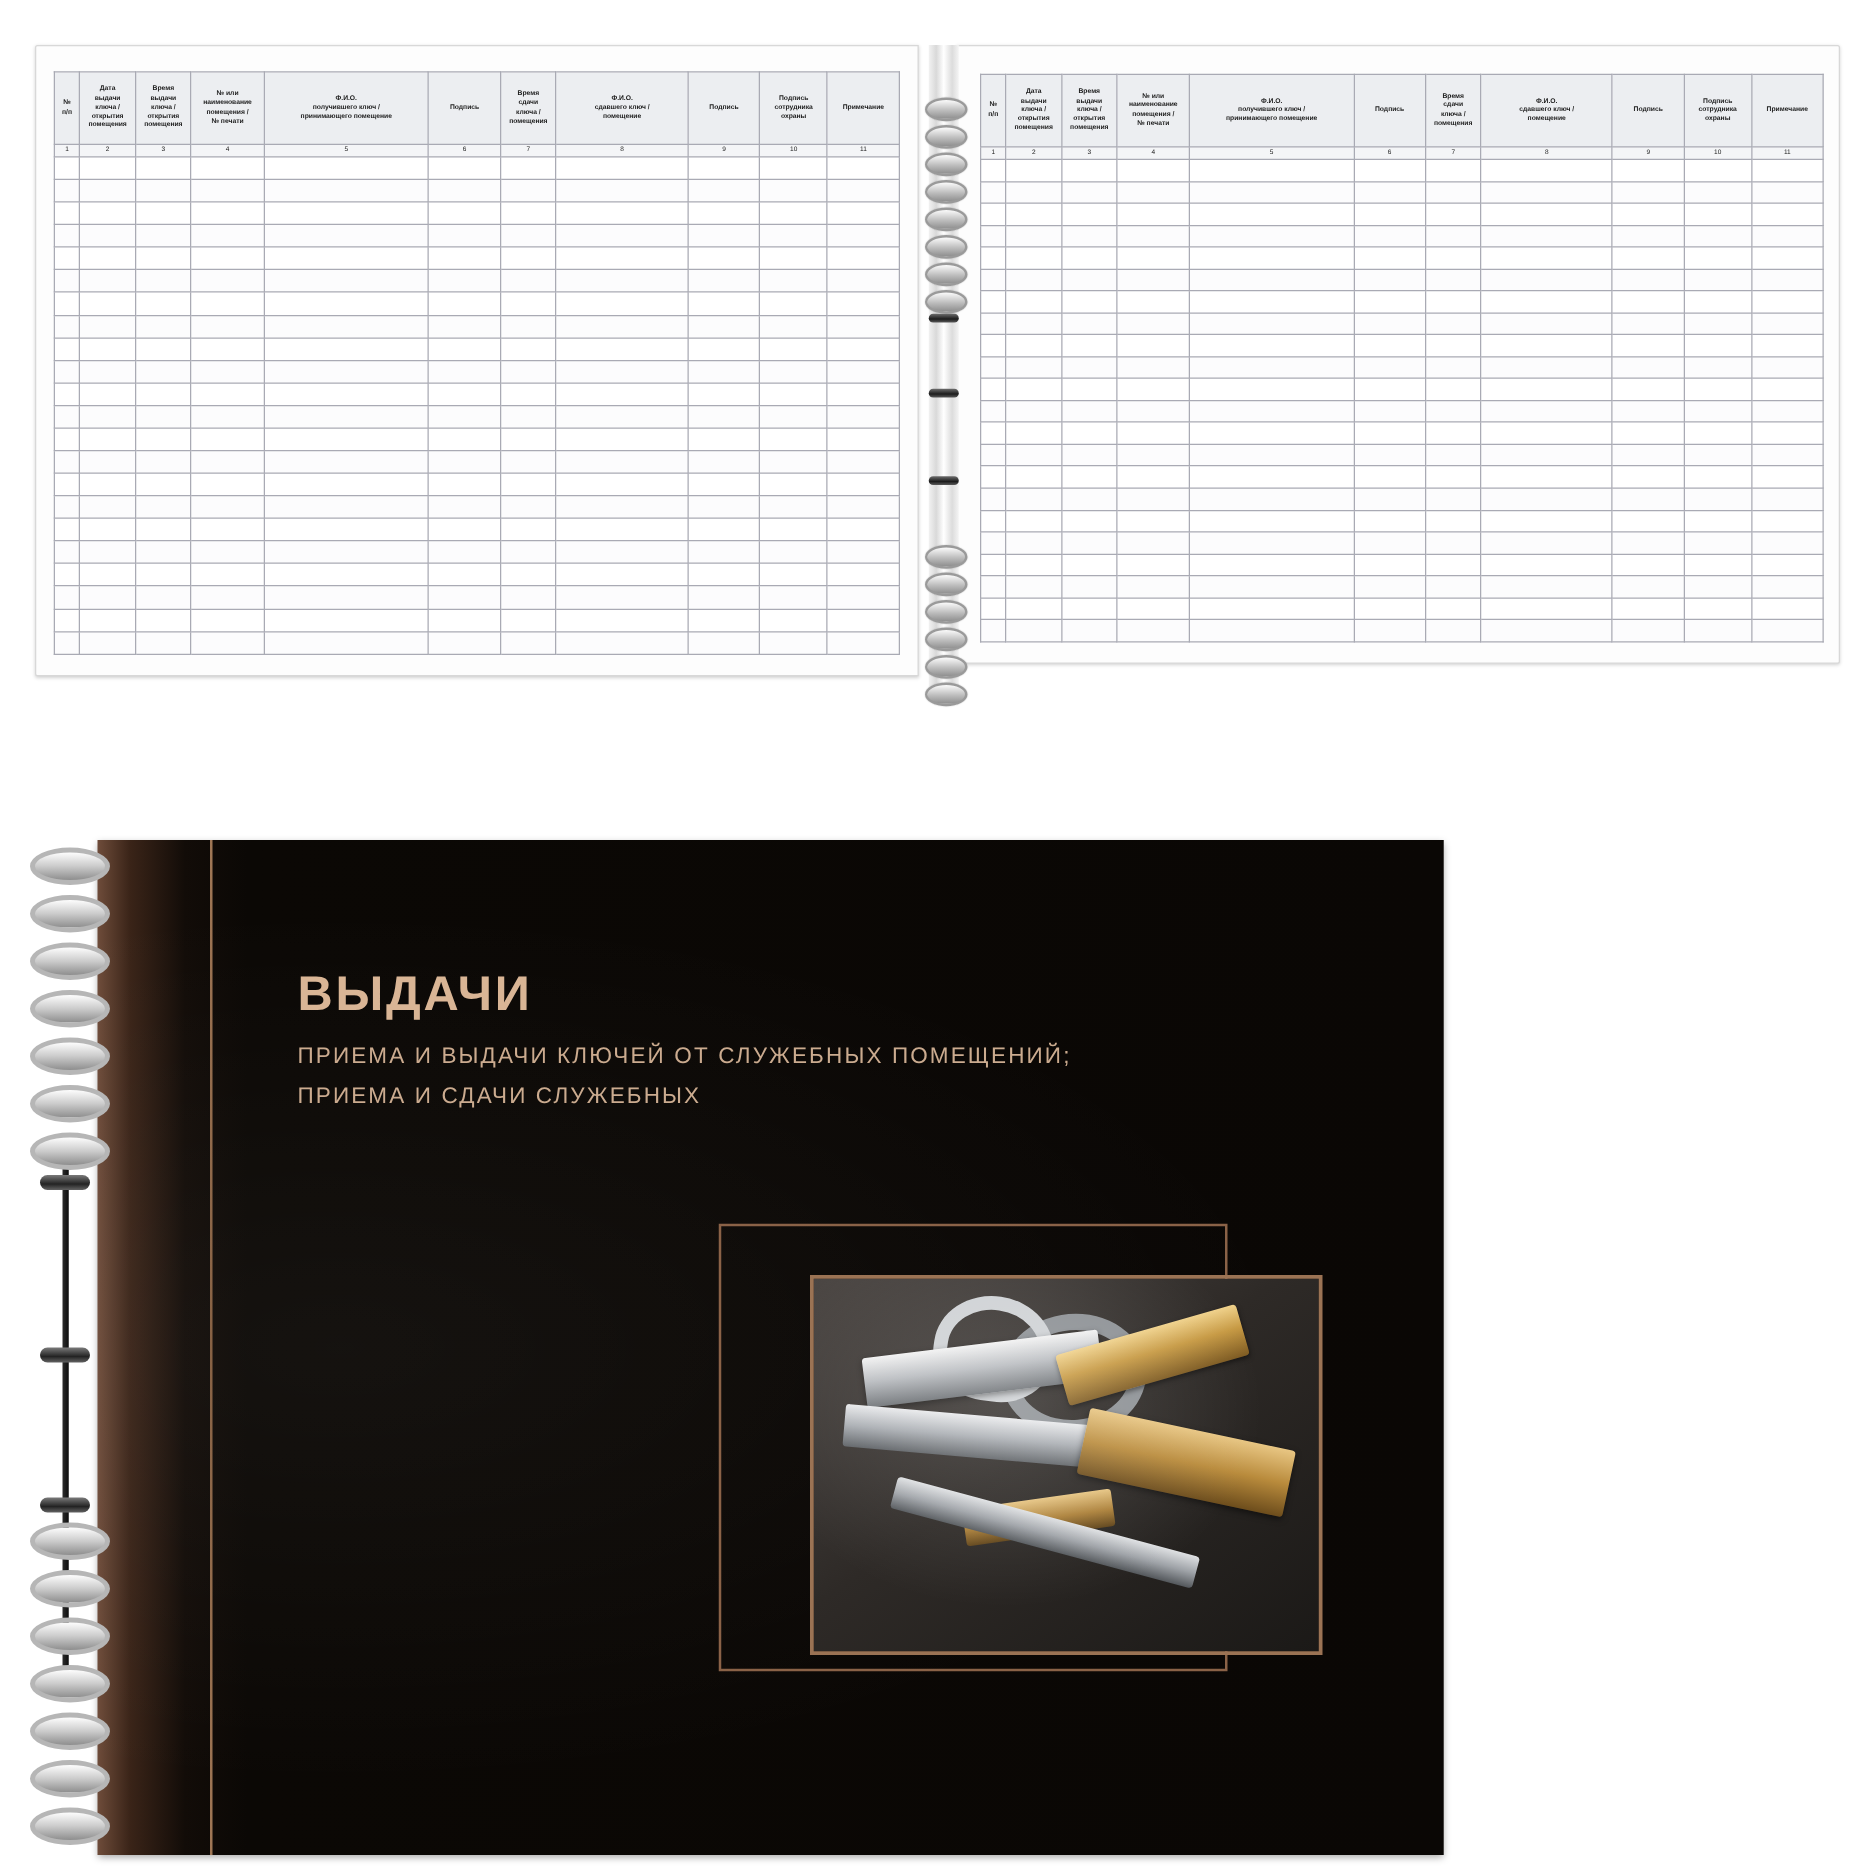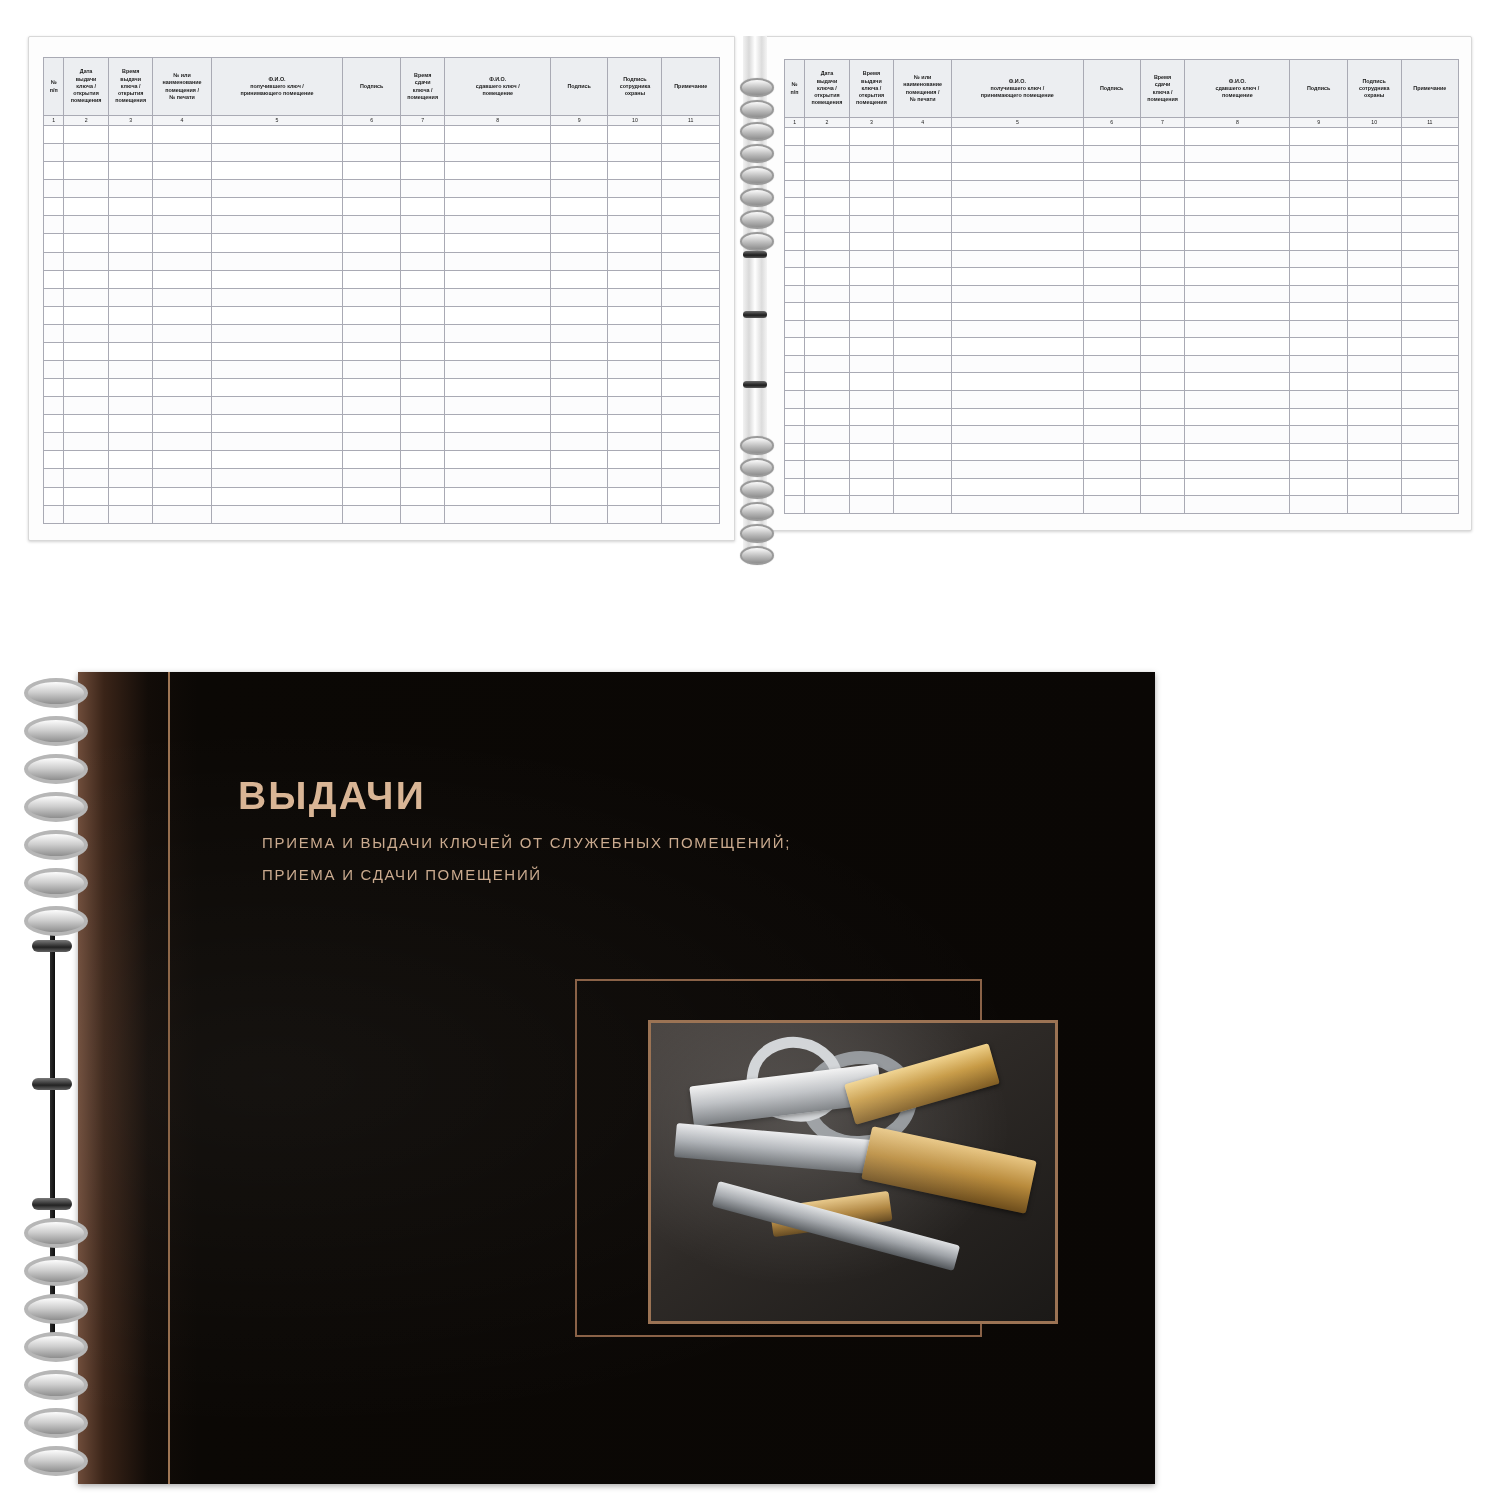--- a/index.html
+++ b/index.html
@@ -174,24 +174,23 @@
     top: 102px;
     color: #d9b595;
     font-size: 39px;
     font-weight: bold;
     letter-spacing: 2.2px;
   }
   .cover-sub1, .cover-sub2 {
     position: absolute;
     left: 160px;
     color: #cbab8f;
-    font-size: 15px;
+    font-size: 18px;
     letter-spacing: 1.7px;
     font-weight: normal;
-    margin-left: 24px;
   }
   .cover-sub1 { top: 162px; }
   .cover-sub2 { top: 194px; }
 
   
   .frame-outer {
     position: absolute;
     left: 497px;
     top: 307px;
     width: 403px;
@@ -1002,21 +1001,21 @@
   </div>
 
   <div id="cover-wrap">
 
     <div id="cover">
       <div class="vsheen"></div>
       <div class="hairline"></div>
 
       <div class="cover-title">ВЫДАЧИ</div>
       <div class="cover-sub1">ПРИЕМА И ВЫДАЧИ КЛЮЧЕЙ ОТ СЛУЖЕБНЫХ ПОМЕЩЕНИЙ;</div>
-      <div class="cover-sub2">ПРИЕМА И СДАЧИ ПОМЕЩЕНИЙ</div>
+      <div class="cover-sub2">ПРИЕМА И СДАЧИ СЛУЖЕБНЫХ</div>
 
       <div class="frame-outer"></div>
 
       <div class="photo">
         <div class="k sil4"></div>
         <div class="k sil5"></div>
         <div class="k sil1"></div>
         <div class="k gold1"></div>
         <div class="k sil2"></div>
         <div class="k gold2"></div>

